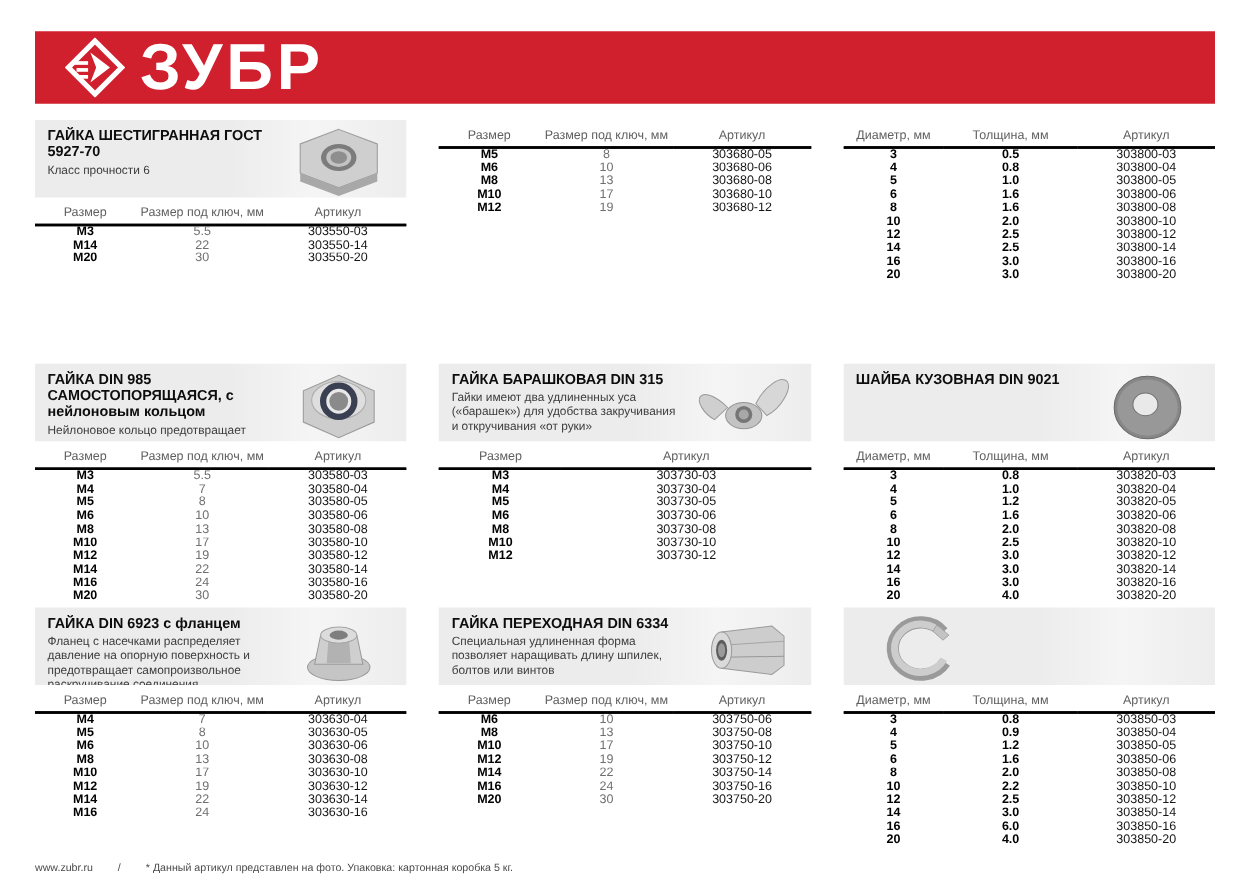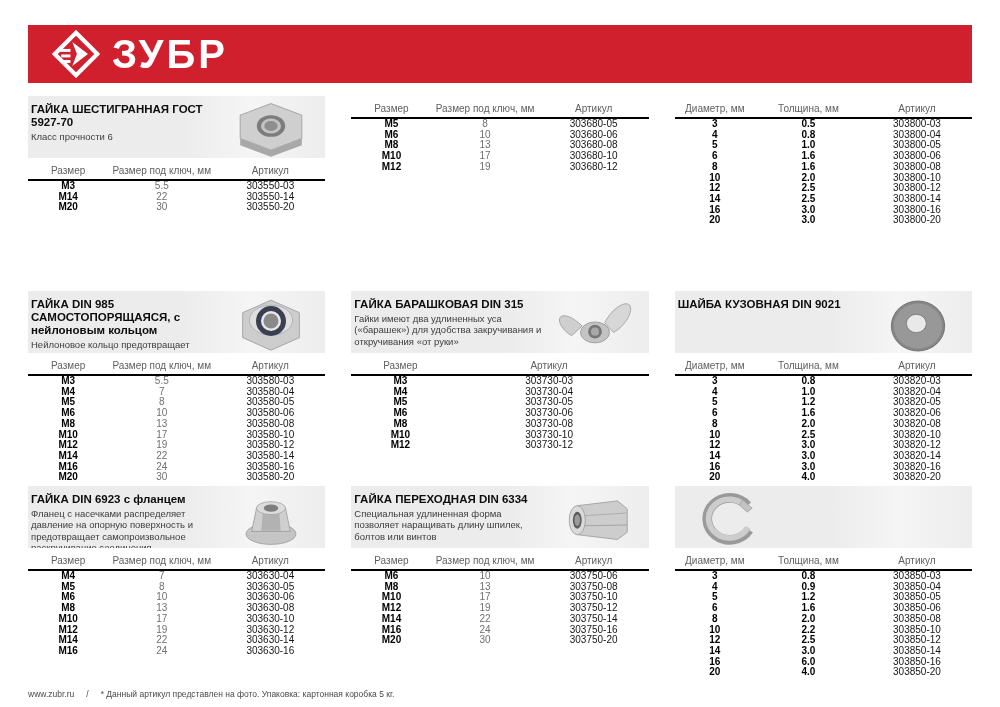--- a/index.html
+++ b/index.html
@@ -2,49 +2,49 @@
 <html lang="ru"><head>
 <meta charset="utf-8">
 <style>
   html,body{margin:0;padding:0;width:1000px;height:707px;overflow:hidden;background:#fff;
     font-family:"Liberation Sans",sans-serif;-webkit-font-smoothing:antialiased;}
   .page{padding:25px 28px 0;}
   
   .banner{position:relative;height:58px;background:#d0202e;display:flex;align-items:center;}
   .logo{display:flex;align-items:center;margin-left:24px;}
   .logo svg{display:block;}
-  .logo-text{color:#fff;font-weight:bold;font-size:40px;letter-spacing:3px;margin-left:12px;line-height:1;}
+  .logo-text{color:#fff;font-weight:bold;font-size:52px;letter-spacing:3px;margin-left:12px;line-height:1;}
   .banner-titles{position:absolute;left:335px;top:8px;}
   .banner-title{color:#fff;font-weight:bold;font-size:25px;line-height:1.1;}
   .banner-subtitle{color:#fff;font-size:12.5px;margin-top:1px;}
   
   .grid{display:grid;grid-template-columns:repeat(3,1fr);column-gap:26px;
         grid-auto-rows:195px;margin-top:13px;}
   .card{overflow:visible;}
   .card-head{height:62px;background:linear-gradient(90deg,#ececec 0%,#ececec 52%,#f5f5f5 75%,#ededed 100%);
-        display:flex;box-sizing:border-box;padding:7px 4px 0 3px;overflow:hidden;}
+        display:flex;box-sizing:border-box;padding:7px 4px 0 10px;overflow:hidden;}
   .card-head-text{flex:1 1 auto;min-width:0;}
   .card-title{margin:0;font-size:11.5px;font-weight:bold;color:#0d0d0d;line-height:1.14;text-transform:none;}
   .card-desc{margin-top:2px;}
   .card-desc div{font-size:9.5px;color:#3c3c3c;line-height:1.18;}
   .card-photo{flex:0 0 100px;display:flex;align-items:center;justify-content:center;}
   
   table.spec{width:100%;border-collapse:collapse;margin-top:5px;table-layout:fixed;}
   table.spec thead th{font-weight:normal;color:#5f5f5f;font-size:10px;text-align:center;
         padding:2px 0 3px;border-bottom:2px solid #000000;margin-top:40px;}
   table.spec td{text-align:center;padding:0;height:10.7px;font-size:10px;line-height:10.7px;
         white-space:nowrap;overflow:hidden;}
   td.c-size{font-weight:bold;color:#000;}
   td.c-mid{color:#6f6f6f;}
   td.c-mid-bold{font-weight:bold;color:#000;}
   td.c-art{color:#151515;font-size:10.5px;}
   th.w3-0{width:27%;} th.w3-1{width:36%;} th.w3-2{width:37%;}
   th.w2-0{width:33%;} th.w2-1{width:67%;}
   
-  .footer{margin-top:8px;font-size:8.5px;color:#4a4a4a;display:flex;gap:12px;align-items:baseline;}
+  .footer{margin-top:8px;font-size:8.5px;color:#4a4a4a;display:flex;gap:20px;align-items:baseline;}
 </style>
 </head>
 <body>
 
 <div class="page">
 
   <header class="banner">
     <div class="logo">
       <svg width="48" height="48" viewBox="0 0 52 52">
         <polygon points="26,3 49,26 26,49 3,26" fill="none" stroke="#fff" stroke-width="4.5"></polygon>

